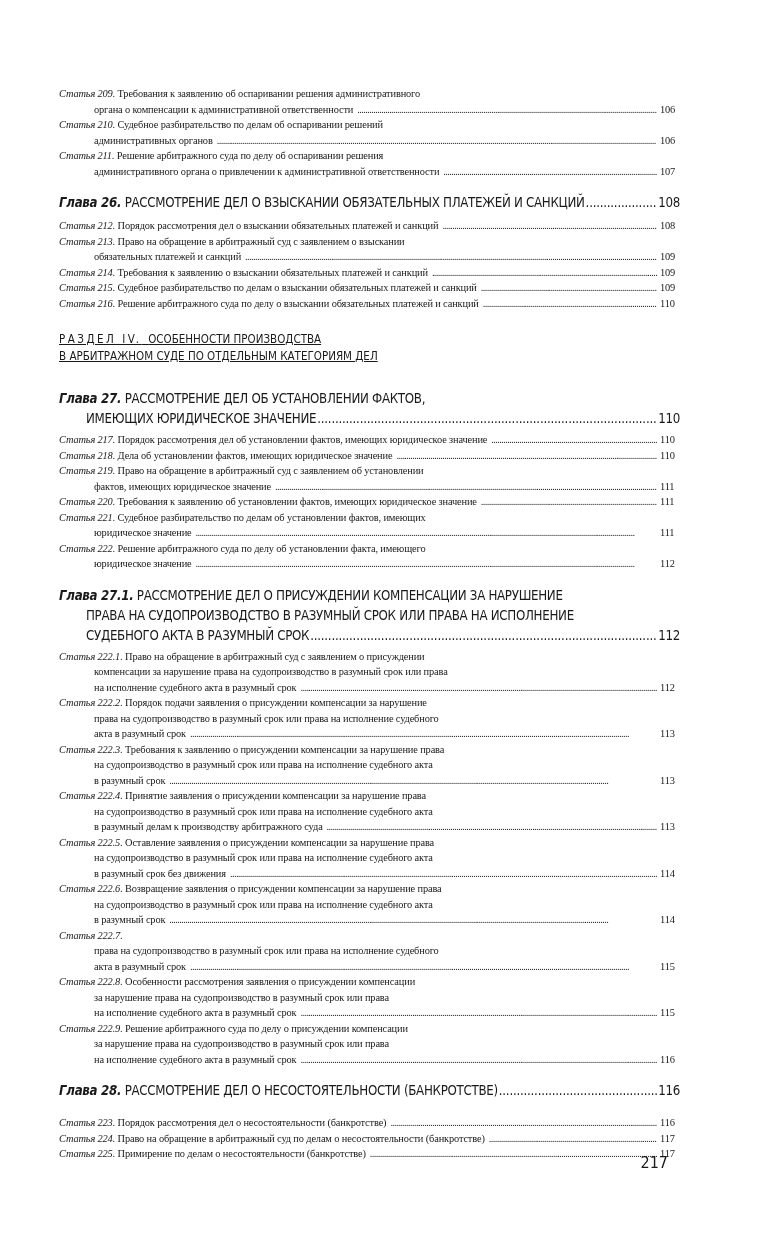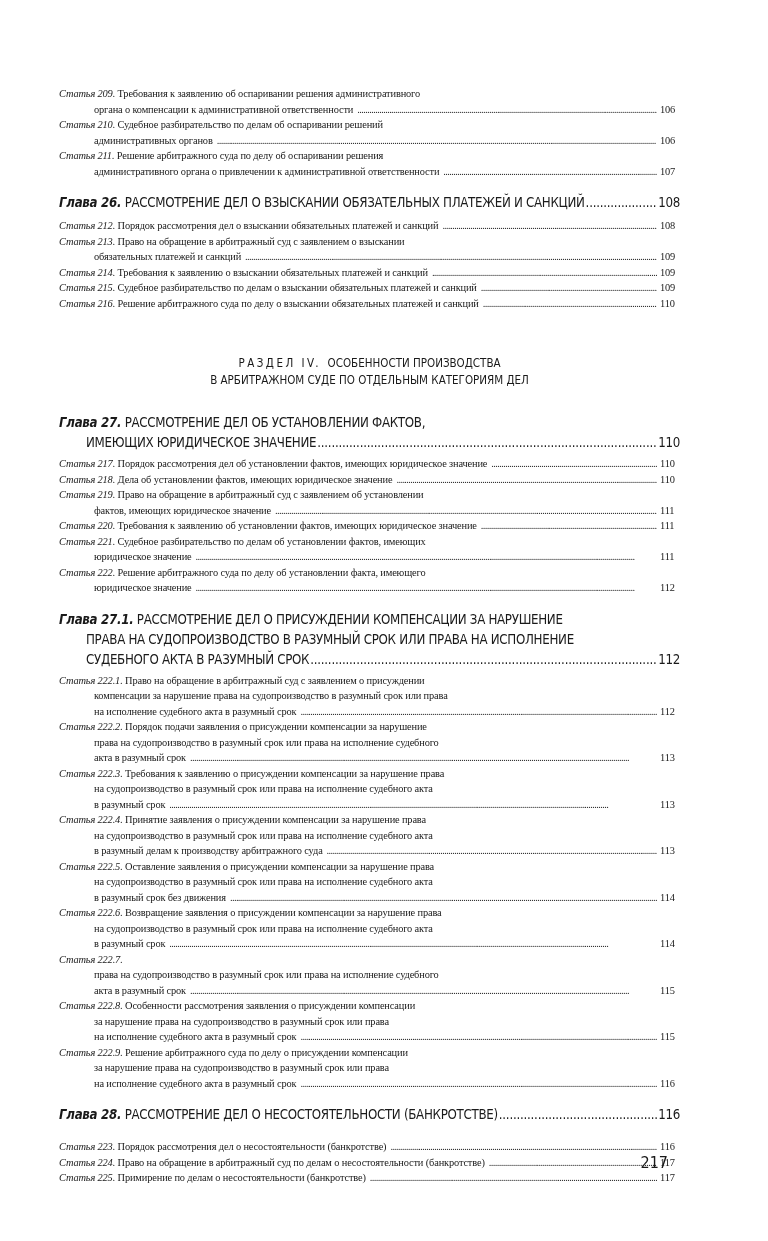--- a/index.html
+++ b/index.html
@@ -19,22 +19,23 @@
     font-family: "DejaVu Sans Condensed", "DejaVu Sans", sans-serif;
     font-size: 13.2px; line-height: 20px; letter-spacing: -0.3px;
   }
   .chap .line { display: flex; white-space: nowrap; }
   .chap .cont { padding-left: 27px; }
   .chap .num { font-weight: bold; font-style: italic; }
   .chap .lead { flex: 1; overflow: hidden; white-space: nowrap; margin: 0 1px 0 1px; }
   .chap .lead::after { content: ". . . . . . . . . . . . . . . . . . . . . . . . . . . . . . . . . . . . . . . . . . . . . . . . . . . . . . . . . . . . . . . . . . . . . . . . . . . . . . . . . . . . . . . . . . . . . . . . . . . . . . . . . . . . . . . . . . . . . . . . . . . . . . . . . . . . . . . . . . . . . . . . . . . . . . "; letter-spacing: -2px; }
   .section {
     font-family: "DejaVu Sans Condensed", "DejaVu Sans", sans-serif;
-    font-size: 11.5px; line-height: 17px; text-align: center; letter-spacing: 0px;
-    margin: 44px 0 24px 0;
+    font-size: 11.5px; line-height: 17px; text-align: left; letter-spacing: 0px;
+    margin: 20px 0 24px 0;
+    text-decoration: underline;
   }
   .section .r { letter-spacing: 2.5px; }
   .pageno {
     position: absolute; right: 100px; top: 1153px;
     font-family: "DejaVu Sans Condensed", "DejaVu Sans", sans-serif; font-size: 16px; margin-left: 8px;
   }
 </style>
 </head>
 <body>
 

